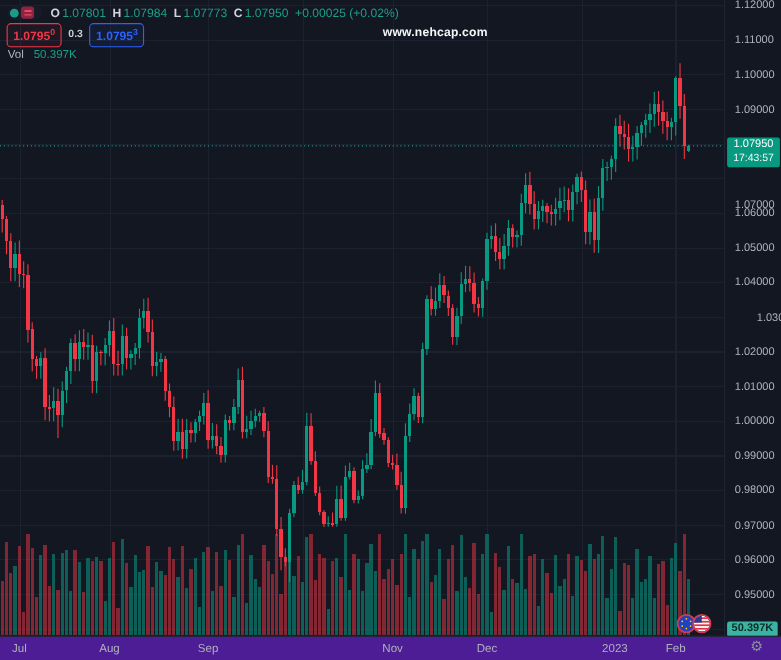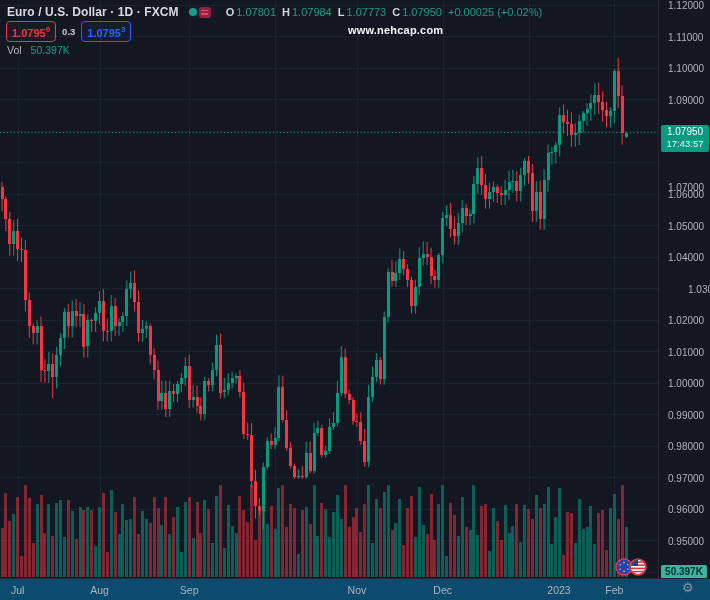--- a/index.html
+++ b/index.html
@@ -32,21 +32,21 @@
   .price-axis{position:absolute;left:658px;top:0;width:52px;height:578px;background:#131722;border-left:1px solid #21263300;z-index:6;}
   .axis-vline{position:absolute;left:658px;top:0;width:1px;height:578px;background:#222635;z-index:7;}
   .plabel{position:absolute;left:9px;transform:translateY(-50%);font-size:10px;color:#b0b3bc;white-space:nowrap;}
   .price-badge{position:absolute;left:2px;width:48px;background:#089981;color:#fff;border-radius:2px;
                text-align:center;font-size:10px;line-height:12px;padding:1px 0 2px;z-index:9;}
   .price-badge .cd{font-size:9.5px;opacity:.95;}
   .volume-badge{position:absolute;left:2px;top:565px;width:46px;background:#3bb3a3;color:#0a2b26;border-radius:2px;
                 text-align:center;font-size:10px;font-weight:600;line-height:14px;z-index:9;}
 
   
-  .time-axis{position:absolute;left:0;top:578px;width:710px;height:22px;background:#0c4a6e;z-index:6;}
+  .time-axis{position:absolute;left:0;top:578px;width:710px;height:22px;background:#4c1d95;z-index:6;}
   .axis-hline{position:absolute;left:0;top:578px;width:710px;height:1px;background:#222635;z-index:7;}
   .tlabel{position:absolute;top:6px;transform:translateX(-50%);font-size:10.5px;color:#b0b3bc;white-space:nowrap;}
   .gear{position:absolute;left:682px;top:580px;font-size:13px;color:#8b8f9b;z-index:8;}
 
   
   .tv-pill{position:absolute;left:12px;top:553px;height:21px;border-radius:11px;background:#0b0e15;
            display:flex;align-items:center;gap:5px;padding:0 10px 0 8px;z-index:8;}
   .tv-pill .tv-text{font-size:9.5px;font-weight:600;color:#eceef2;letter-spacing:.2px;}
 
   
@@ -573,21 +573,20 @@
         <rect x="616.7" y="71.2" width="3" height="24.9" fill="#f23645" shape-rendering="crispEdges"></rect>
         <line x1="622.1" y1="85.4" x2="622.1" y2="144.5" stroke="#f23645" stroke-width="1"></line>
         <rect x="620.6" y="96.0" width="3" height="36.5" fill="#f23645" shape-rendering="crispEdges"></rect>
         <line x1="626.0" y1="131.5" x2="626.0" y2="138.2" stroke="#089981" stroke-width="1"></line>
         <rect x="624.5" y="132.6" width="3" height="4.7" fill="#089981" shape-rendering="crispEdges"></rect>
       </g>
       <line x1="0" y1="132.6" x2="658" y2="132.6" stroke="#0a9e86" stroke-width="1" stroke-dasharray="1,2.5"></line>
     </svg>
 
   <div class="hdr-row1">
-    <span class="sym-title">Euro / U.S. Dollar · 1D · FXCM</span>
     <span class="toggle-pill">
       <span class="toggle-dot"></span>
       <span class="toggle-burger">
           <i></i>
           <i></i>
         </span>
     </span>
     <span class="ohlc">
       <span class="lt">O</span>
       <span class="vl">1.07801</span>

